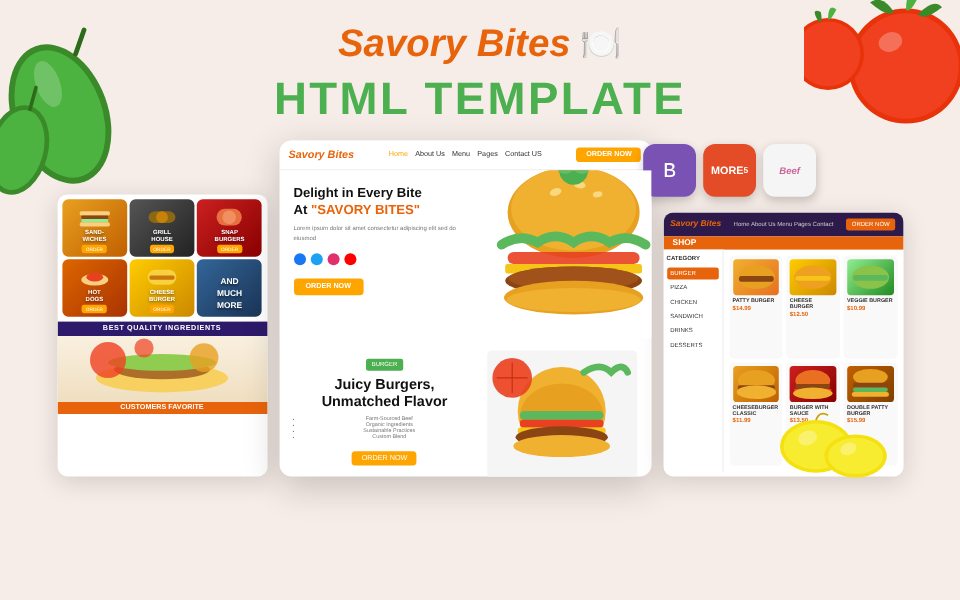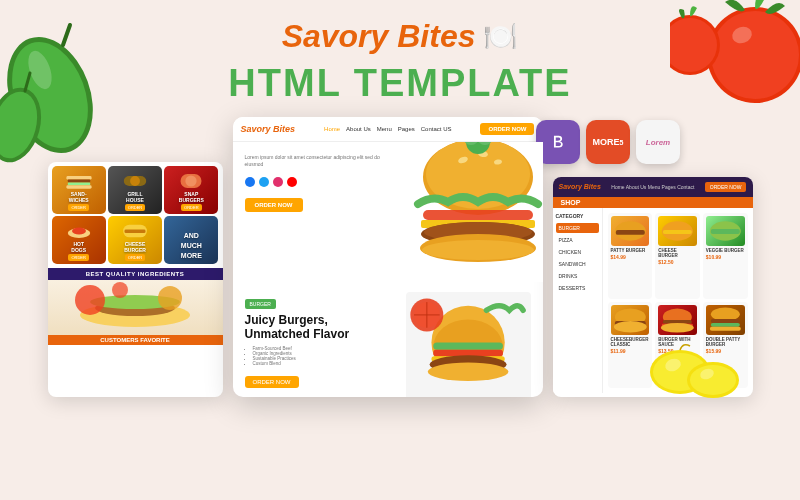--- a/index.html
+++ b/index.html
@@ -284,20 +284,21 @@
       top: -10px;
       width: 150px;
       height: 150px;
     }
 
     .center-second-section {
       height: 130px;
       padding: 10px 12px;
       display: flex;
       gap: 10px;
+      text-align: center;
     }
     .second-text { width: 55%; }
     .section-tag {
       background: #4caf50;
       color: white;
       font-size: 5px;
       padding: 2px 5px;
       border-radius: 2px;
       display: inline-block;
       margin-bottom: 4px;
@@ -486,21 +487,21 @@
     <div class="badge badge-bootstrap">
       <svg width="22" height="22" viewBox="0 0 16 16">
           <path fill="white" d="M5.062 12h3.475c1.804 0 2.888-.908 2.888-2.396 0-1.102-.761-1.916-1.904-2.034v-.1c.832-.14 1.482-.93 1.482-1.816 0-1.3-.955-2.11-2.542-2.11H5.062zm1.313-4.875V4.658h1.78c.973 0 1.524.46 1.524 1.218 0 .807-.602 1.249-1.797 1.249zm0 3.763V8.162h1.903c1.274 0 1.89.51 1.89 1.435 0 .943-.638 1.291-1.836 1.291z"></path>
         </svg>
     </div>
     <div class="badge badge-html">
       <span style="font-size:9px;font-weight:900;">MORE</span>
       <span style="font-size:7px;font-weight:900;">5</span>
     </div>
     <div class="badge badge-sass">
-      <span style="font-size:8px;font-weight:bold;color:#c69;font-style:italic;">Lorem</span>
+      <span style="font-size:8px;font-weight:bold;color:#c69;font-style:italic;">Beef</span>
     </div>
   </div>
 
   <div class="previews-container">
 
     <div class="preview-left">
       <div class="category-grid">
         <div class="cat-item cat-sandwiches">
           <svg width="28" height="22" viewBox="0 0 40 30" style="position:absolute;top:4px;">
               <rect x="2" y="8" width="36" height="5" rx="2" fill="#f8d080"></rect>
@@ -576,20 +577,24 @@
           <span class="center-nav-link">About Us</span>
           <span class="center-nav-link">Menu</span>
           <span class="center-nav-link">Pages</span>
           <span class="center-nav-link">Contact US</span>
         </div>
         <span class="center-cta-btn">ORDER NOW</span>
       </div>
 
       <div class="center-hero">
         <div class="center-hero-text">
+          <div class="hero-title">
+            Delight in Every Bite<br>
+            At <span class="highlight">"SAVORY BITES"</span>
+          </div>
           <div class="hero-desc">Lorem ipsum dolor sit amet consectetur adipiscing elit sed do eiusmod</div>
           <div class="hero-socials">
             <div class="social-dot fb"></div>
             <div class="social-dot tw"></div>
             <div class="social-dot ig"></div>
             <div class="social-dot yt"></div>
           </div>
           <span class="hero-order-btn">ORDER NOW</span>
         </div>
         <div class="center-hero-img">

